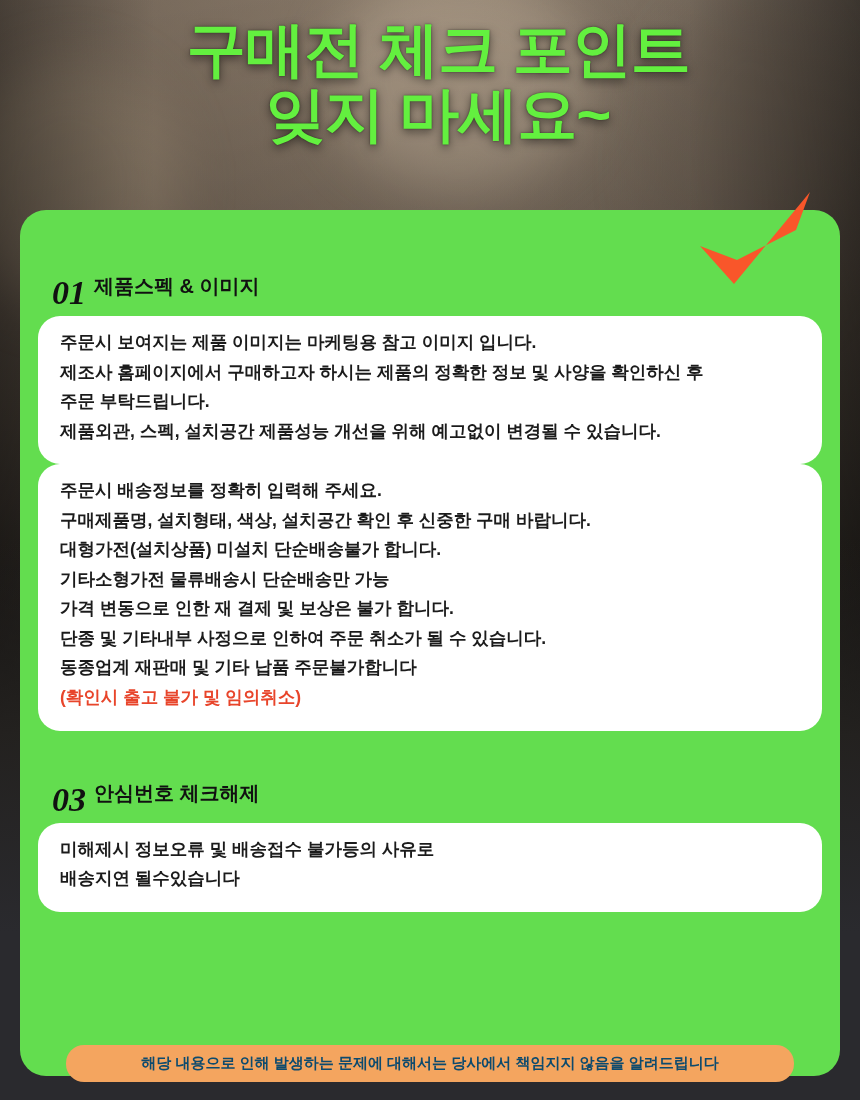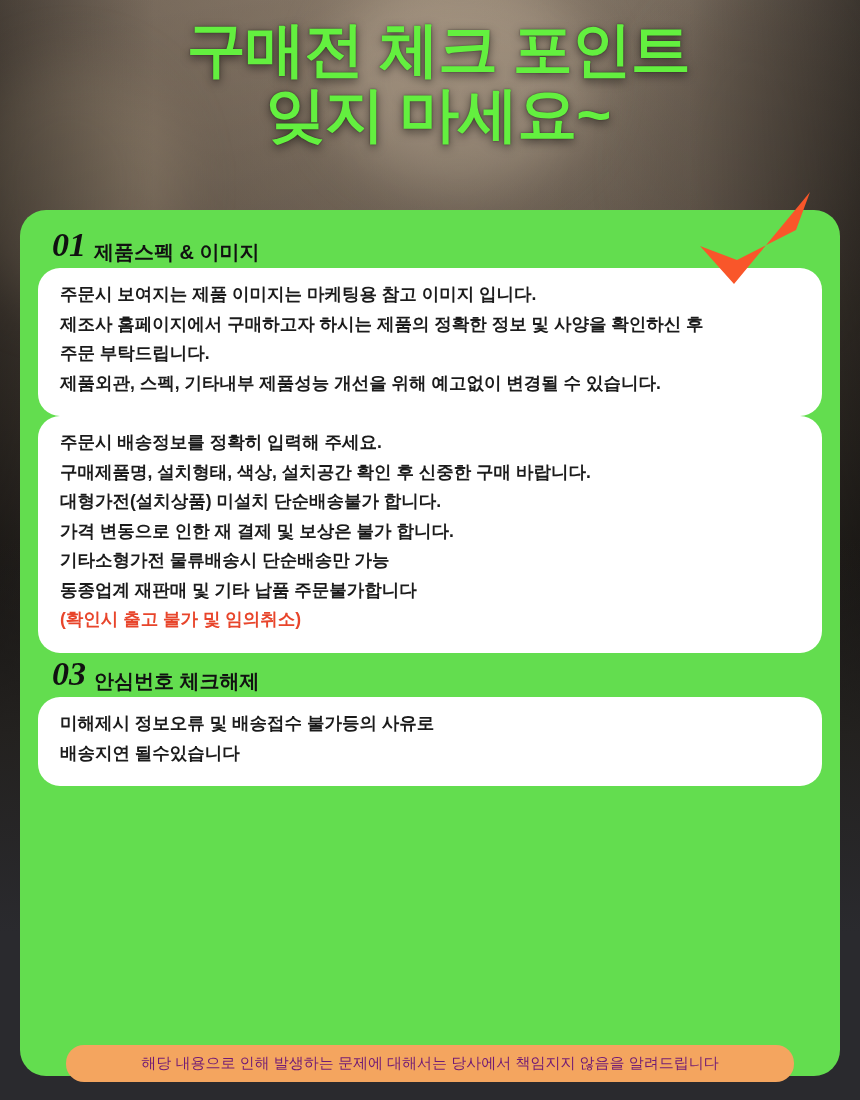--- a/index.html
+++ b/index.html
@@ -78,23 +78,24 @@
     right: 18px;
     top: -22px;
     width: 130px;
     height: 110px;
     z-index: 6;
     pointer-events:none;
   }
 
   .sec-head {
     display:flex;
-    align-items:flex-end;
+    align-items:flex-start;
     gap: 8px;
     padding: 4px 0 6px 14px;
+    margin-top: 48px;
   }
   .sec-num {
     font-family: "Liberation Serif", serif;
     font-style: italic;
     font-weight: 700;
     font-size: 34px;
     color: #111;
     line-height:1;
   }
   .sec-title {
@@ -122,22 +123,22 @@
   #footer-note {
     position:absolute;
     left: 66px;
     right: 66px;
     bottom: 18px;
     background: #f4a55f;
     border-radius: 18px;
     text-align:center;
     padding: 9px 10px;
     font-size: 15px;
-    font-weight: 400;
-    color: #701a75;
+    font-weight: 700;
+    color: #0c4a6e;
     z-index: 7;
   }
 </style>
 </head>
 <body>
 
 <div id="bg">
   <div class="bg-blob blob1"></div>
   <div class="bg-blob blob2"></div>
   <div class="bg-blob blob3"></div>
@@ -157,29 +158,30 @@
   </svg>
 
   <div class="sec-head">
     <span class="sec-num">01</span>
     <span class="sec-title">제품스펙  &amp; 이미지</span>
   </div>
   <div class="panel">
     <p>주문시 보여지는 제품 이미지는 마케팅용 참고 이미지 입니다.</p>
     <p>제조사 홈페이지에서 구매하고자 하시는 제품의 정확한 정보 및 사양을 확인하신 후</p>
     <p>주문 부탁드립니다.</p>
-    <p>제품외관, 스펙, 기타내부 제품성능 개선을 위해 예고없이 변경될 수 있습니다.</p>
+    <p>제품외관, 스펙, 설치공간 제품성능 개선을 위해 예고없이 변경될 수 있습니다.</p>
   </div>
 
   <div class="panel">
     <p>주문시 배송정보를 정확히 입력해 주세요.</p>
     <p>구매제품명, 설치형태, 색상, 설치공간 확인 후 신중한 구매 바랍니다.</p>
     <p>대형가전(설치상품) 미설치 단순배송불가 합니다.</p>
+    <p>기타소형가전 물류배송시 단순배송만 가능</p>
     <p>가격 변동으로 인한 재 결제 및 보상은 불가 합니다.</p>
-    <p>기타소형가전 물류배송시 단순배송만 가능</p>
+    <p>단종 및 기타내부 사정으로 인하여 주문 취소가 될 수 있습니다.</p>
     <p>동종업계 재판매 및 기타 납품 주문불가합니다</p>
     <p class="warn">(확인시 출고 불가 및 임의취소)</p>
   </div>
 
   <div class="sec-head">
     <span class="sec-num">03</span>
     <span class="sec-title">안심번호 체크해제</span>
   </div>
   <div class="panel">
     <p>미해제시 정보오류 및 배송접수 불가등의 사유로</p>

